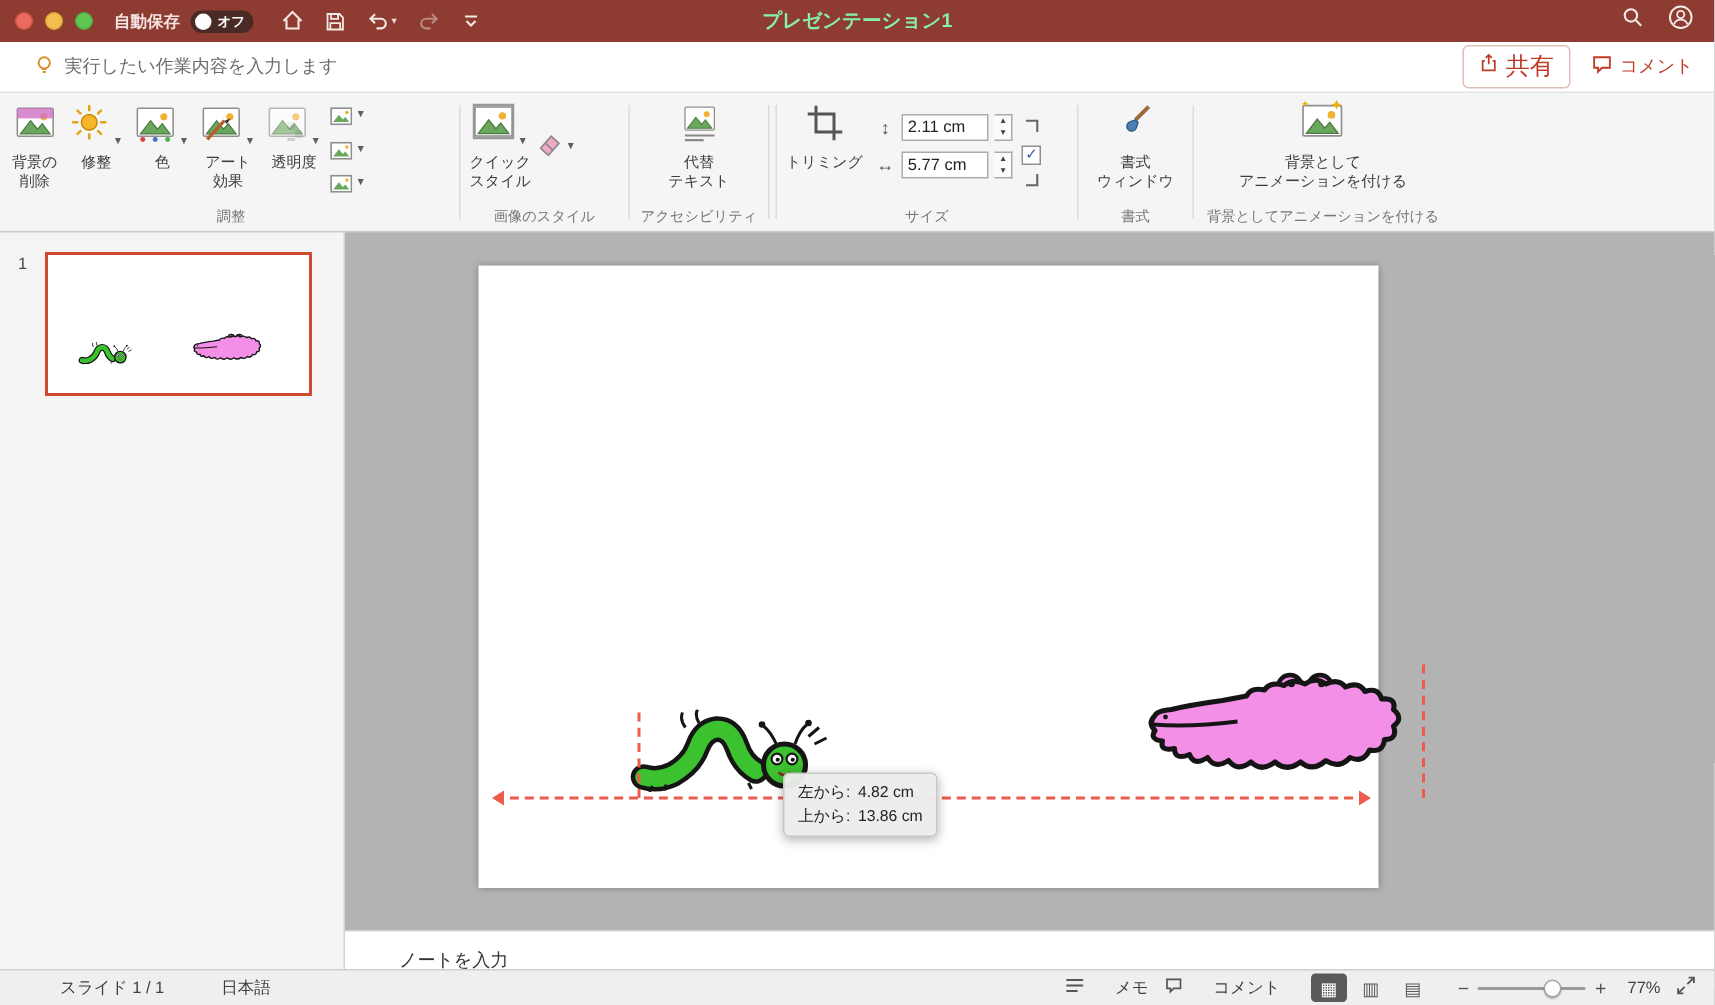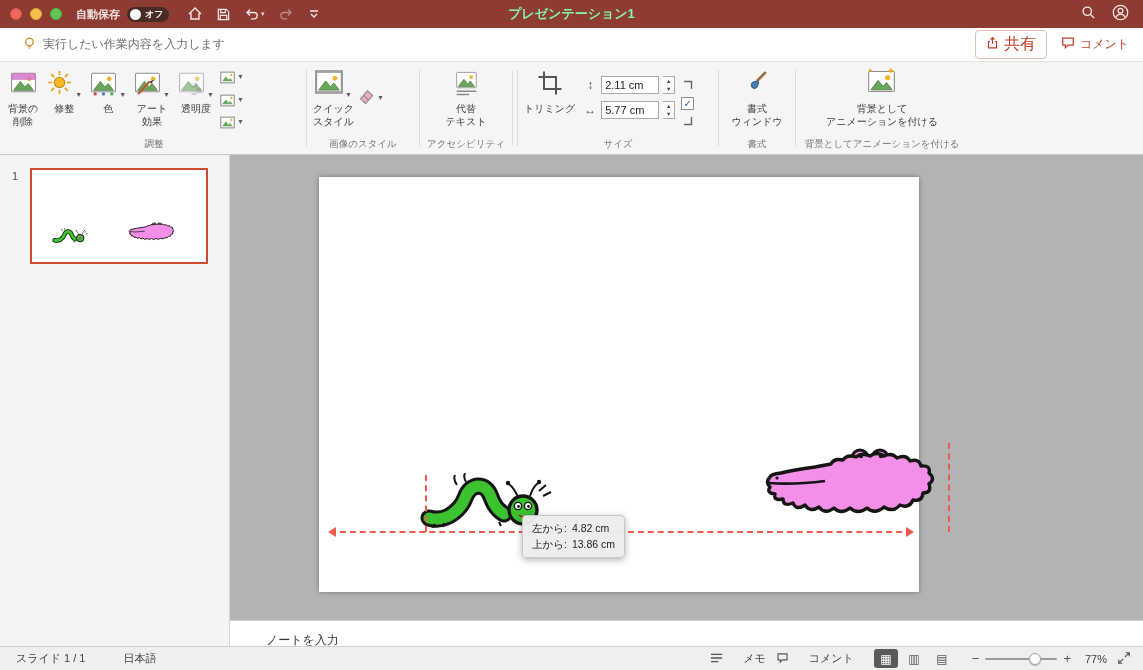--- a/index.html
+++ b/index.html
@@ -76,21 +76,21 @@
   .vg1 { left:106px; top:298px; height:57px; }
   .vg2 { left:629px; top:266px; height:89px; }
 
   .tooltip { position:absolute; left:203px; top:338px; background:rgba(236,236,236,.97); border:1px solid #c6c6c6; border-radius:4px; box-shadow:0 2px 7px rgba(0,0,0,.3); padding:4px 9px; font-size:10.5px; color:#222; line-height:1.55; white-space:nowrap; }
   .tooltip .row { display:flex; gap:5px; }
 
   .notesbar { position:absolute; left:230px; right:0; top:465px; height:40px; background:#ffffff; border-top:1px solid #d2d2d2; display:flex; align-items:center; }
   .notesbar span { margin-left:36px; font-size:12px; color:#333; }
 
   
-  .statusbar { position:absolute; left:0; right:0; bottom:0; height:24px; background:#f0efef; border-top:1px solid #cfcfcf; display:flex; align-items:center; font-size:11px; color:#3f3f3f; }
+  .statusbar { position:absolute; left:0; right:0; bottom:0; height:24px; background:#f0efef; border-top:1px solid #cfcfcf; display:flex; align-items:center; font-size:11px; color:#3f3f3f;padding-left:24px; }
   .sb-left { display:flex; align-items:center; gap:38px; margin-left:16px; }
   .sb-right { margin-left:auto; display:flex; align-items:center; margin-right:12px; gap:10px; }
   .sb-item { display:flex; align-items:center; gap:20px; cursor:default; }
   .viewbtns { display:flex; align-items:center; gap:4px; margin-left:10px; }
   .viewbtn { width:24px; height:19px; display:flex; align-items:center; justify-content:center; font-size:12px; color:#5a5a5a; border-radius:3px; cursor:default; }
   .viewbtn.active { background:#5a5a5a; color:#fff; }
   .zoomwrap { display:flex; align-items:center; gap:6px; margin-left:8px; }
   .zoomsign { font-size:13px; color:#555; cursor:default; }
   .slider { position:relative; width:72px; height:12px; cursor:default; }
   .slider .track { position:absolute; left:0; right:0; top:5px; height:2px; background:#9a9a9a; border-radius:1px; }

